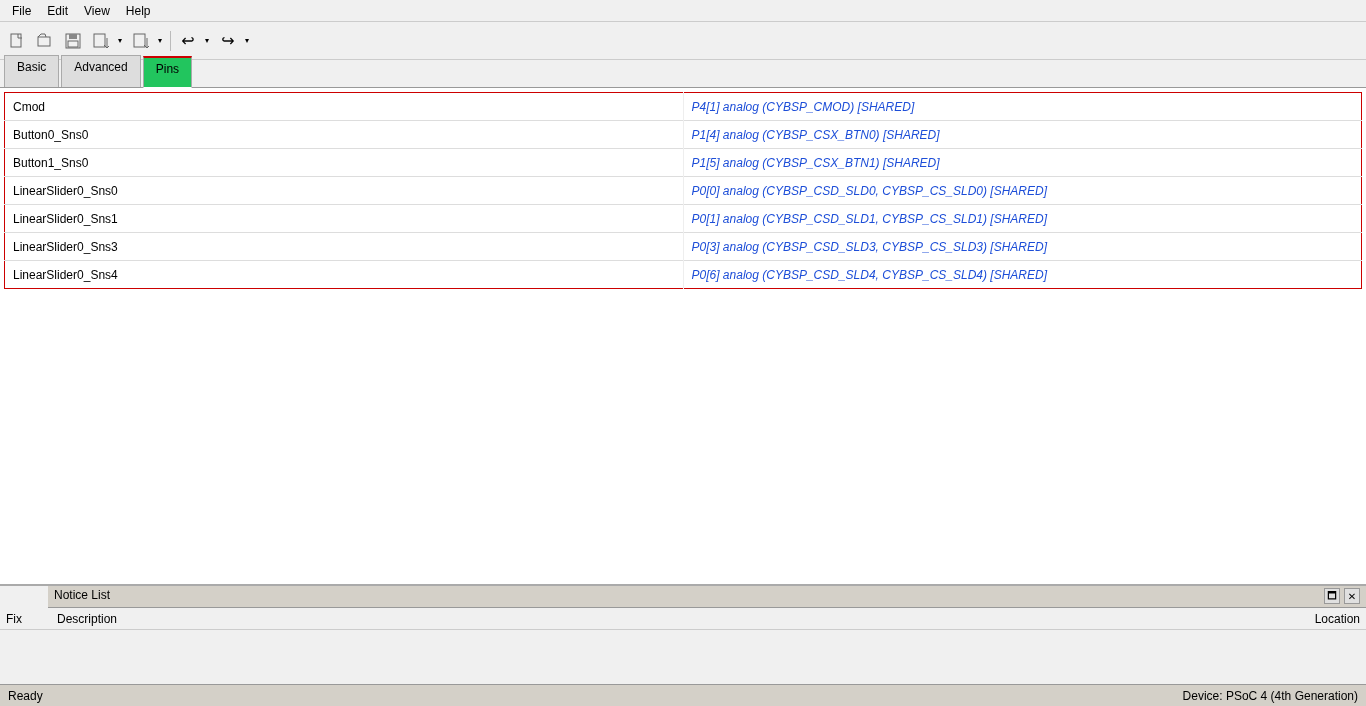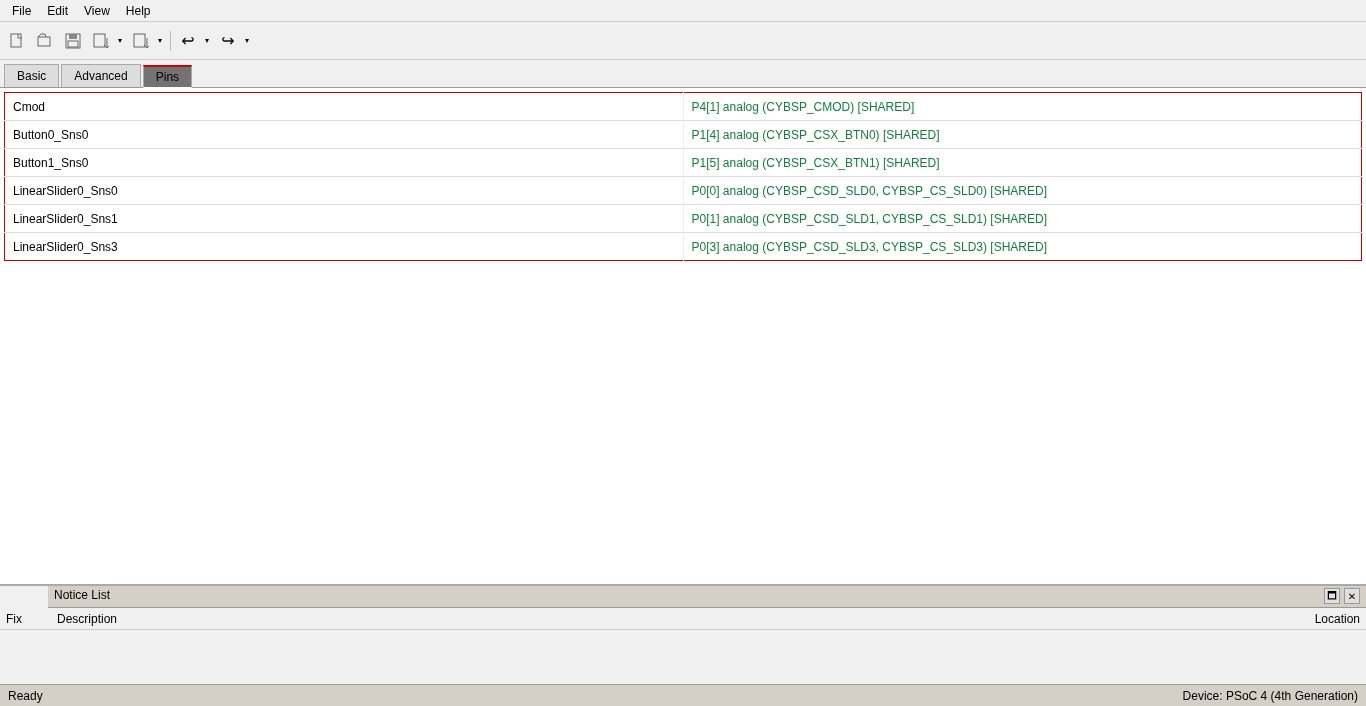--- a/index.html
+++ b/index.html
@@ -82,26 +82,25 @@
       height: 28px;
     }
     .tab {
       padding: 4px 12px;
       border: 1px solid #aaa;
       border-bottom: none;
       background: #ddd;
       cursor: pointer;
       font-size: 12px;
       margin-right: 2px;
-      height: 23px;
-      display: flex;
-      align-items: center;
+      height: 32px;
+      display: flex;
     }
     .tab.active {
-      background: #737373;
+      background: #22c55e;
       border-top: 2px solid #c00;
       border-bottom: 1px solid #fff;
       margin-bottom: -1px;
       z-index: 1;
     }
 
     
     .main-area {
       flex: 1;
       display: flex;
@@ -133,21 +132,22 @@
       font-size: 12px;
       vertical-align: middle;
     }
     .pins-table td:first-child {
       width: 50%;
       border-right: 1px solid #eee;
       color: #000;
     }
     .pins-table td:last-child {
       width: 50%;
-      color: #15803d;
+      color: #1d4ed8;
+      font-style: italic;
     }
 
     
     .notice-list {
       height: 100px;
       border-top: 2px solid #aaa;
       background: #f0f0f0;
       display: flex;
       flex-direction: column;
     }
@@ -304,20 +304,24 @@
             <td>P0[0] analog (CYBSP_CSD_SLD0, CYBSP_CS_SLD0) [SHARED]</td>
           </tr>
           <tr>
             <td>LinearSlider0_Sns1</td>
             <td>P0[1] analog (CYBSP_CSD_SLD1, CYBSP_CS_SLD1) [SHARED]</td>
           </tr>
           <tr>
             <td>LinearSlider0_Sns3</td>
             <td>P0[3] analog (CYBSP_CSD_SLD3, CYBSP_CS_SLD3) [SHARED]</td>
           </tr>
+          <tr>
+            <td>LinearSlider0_Sns4</td>
+            <td>P0[6] analog (CYBSP_CSD_SLD4, CYBSP_CS_SLD4) [SHARED]</td>
+          </tr>
         </tbody>
     </table>
   </div>
 </div>
 
 <div class="notice-list">
   <div class="notice-list-header">
     <span class="notice-list-title">Notice List</span>
     <div class="notice-list-controls">
       <button class="notice-ctrl-btn">🗖</button>

